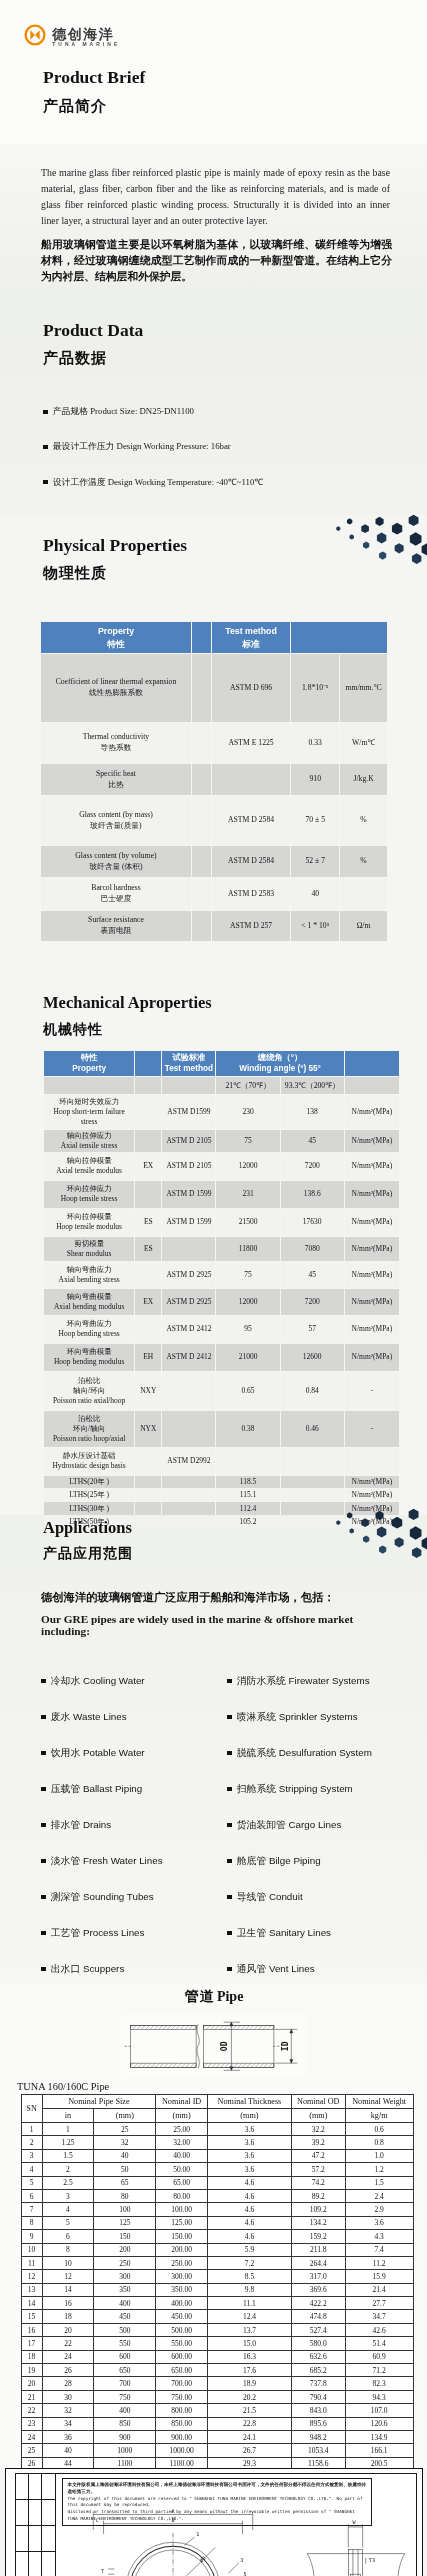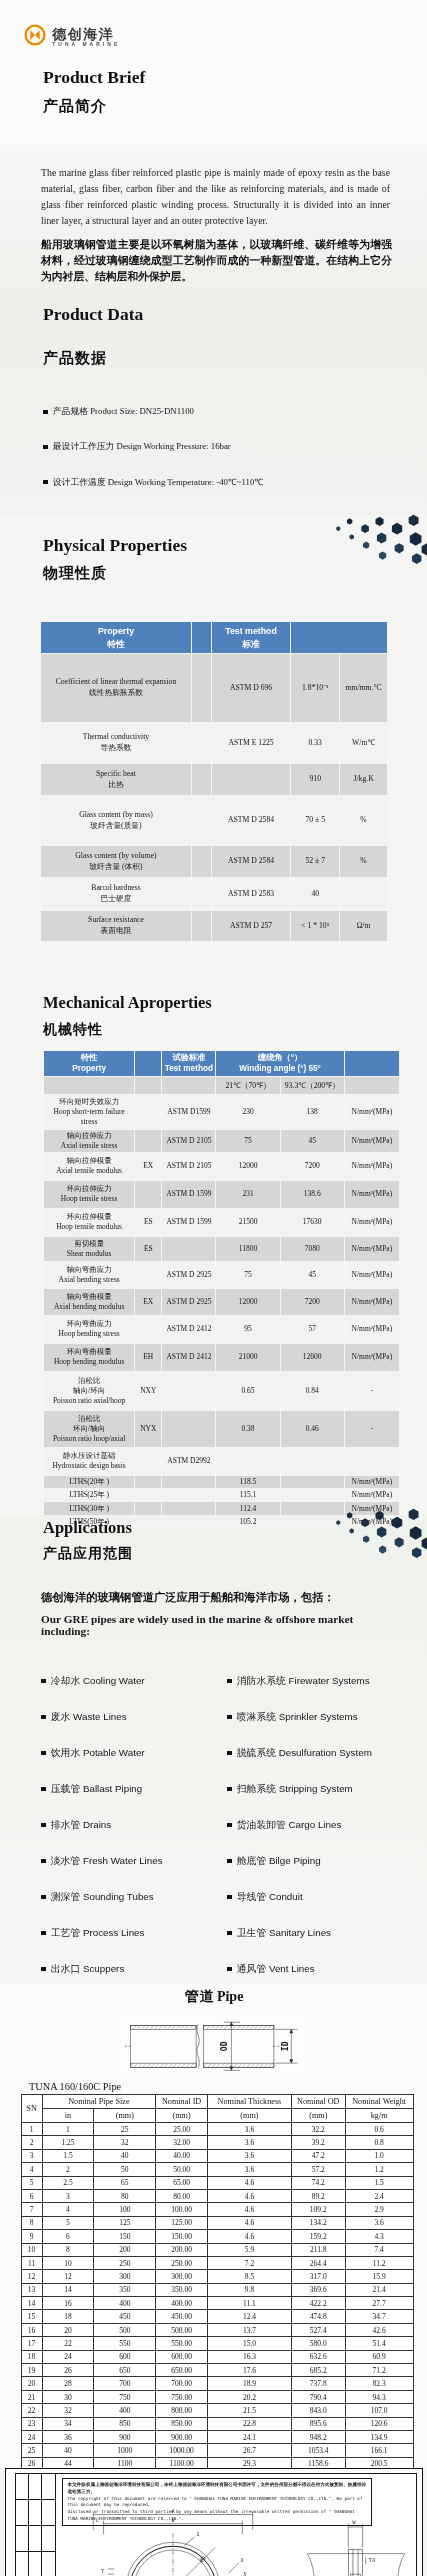--- a/index.html
+++ b/index.html
@@ -90,21 +90,21 @@
       <div class="zh">德创海洋</div>
       <div class="en">TUNA MARINE</div>
     </div>
   </div>
 
   <div class="abs h-en" style="top:67px;left:43px;">Product Brief</div>
   <div class="abs h-zh" style="top:97px;left:43px;">产品简介</div>
   <div class="abs para-en" style="top:165px;left:41px;width:349px;">The marine glass fiber reinforced plastic pipe is mainly made of epoxy resin as the base material, glass fiber, carbon fiber and the like as reinforcing materials, and is made of glass fiber reinforced plastic winding process. Structurally it is divided into an inner liner layer, a structural layer and an outer protective layer.</div>
   <div class="abs para-zh" style="top:236px;left:41px;width:351px;">船用玻璃钢管道主要是以环氧树脂为基体，以玻璃纤维、碳纤维等为增强材料，经过玻璃钢缠绕成型工艺制作而成的一种新型管道。在结构上它分为内衬层、结构层和外保护层。</div>
 
-  <div class="abs h-en" style="top:304px;left:43px;">Product Data</div>
+  <div class="abs h-en" style="top:320px;left:43px;">Product Data</div>
   <div class="abs h-zh" style="top:349px;left:43px;">产品数据</div>
   <div class="abs data-list" style="top:406px;left:43px;width:330px;" data-list="product_data.items">
       <div class="app-item">
         <span class="sq"></span>
         <span>产品规格 Product Size: DN25-DN1100</span>
       </div>
       <div class="app-item">
         <span class="sq"></span>
         <span>最设计工作压力 Design Working Pressure: 16bar</span>
       </div>
@@ -523,21 +523,21 @@
         <path d="M215,110 l-3,-7 h6 z" fill="#333"></path>
       <line x1="332" y1="30" x2="332" y2="96"></line>
         <line x1="300" y1="30" x2="344" y2="30"></line>
         <line x1="300" y1="96" x2="344" y2="96"></line>
       <path d="M332,30 l-3,7 h6 z" fill="#333"></path>
         <path d="M332,96 l-3,-7 h6 z" fill="#333"></path>
     </g>
     <text transform="translate(207,63) rotate(-90)" text-anchor="middle" font-size="16" font-weight="bold" font-family="Liberation Serif,serif">OD</text>
     <text transform="translate(326,63) rotate(-90)" text-anchor="middle" font-size="16" font-weight="bold" font-family="Liberation Serif,serif">ID</text>
   </svg>
-  <div class="abs" style="top:2081px;left:29px;font-family:'Liberation Serif',serif;font-size:10.3px;">TUNA 160/160C Pipe</div>
+  <div class="abs" style="top:2081px;left:17px;font-family:'Liberation Serif',serif;font-size:10.3px;">TUNA 160/160C Pipe</div>
   <table class="abs line-table pipe-table" style="top:2094px;left:20.6px;width:393px;">
     <colgroup>
         <col style="width:21px">
         <col style="width:52px">
         <col style="width:62px">
         <col style="width:52px">
         <col style="width:84px">
         <col style="width:54px">
         <col style="width:68px">
       </colgroup>

